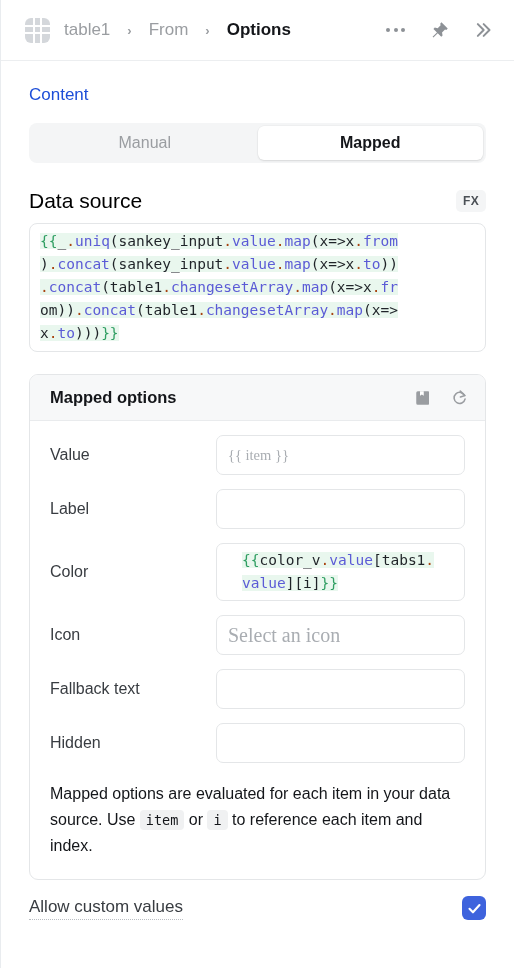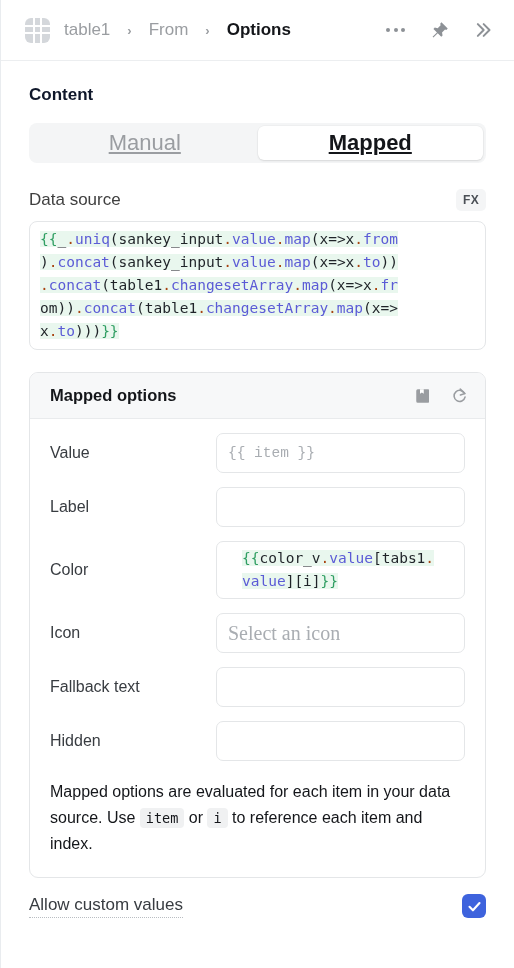--- a/index.html
+++ b/index.html
@@ -92,60 +92,59 @@
   .body {
     flex: 1;
     overflow: hidden;
     padding: 0 28px;
     display: flex;
     flex-direction: column;
   }
 
   .section-title {
     font-size: 17px;
-    font-weight: bold;
-    color: #0f172a;
+    font-weight: normal;
+    color: #1d4ed8;
     margin-top: 24px;
   }
 
   
   .segmented {
     margin-top: 18px;
     height: 40px;
     background: #f4f5f6;
     border-radius: 8px;
     display: flex;
     padding: 3px;
   }
   .seg {
     flex: 1;
     display: flex;
     align-items: center;
     justify-content: center;
-    font-size: 22px;
+    font-size: 16px;
     border-radius: 6px;
     color: #9a9da1;
     cursor: pointer;
     user-select: none;
-    text-decoration: underline;
   }
   .seg.active {
     background: #ffffff;
     color: #14161a;
     font-weight: bold;
     box-shadow: 0 1px 2px rgba(0,0,0,.10), 0 0 0 .5px rgba(0,0,0,.04);
   }
 
   
   .ds-row {
     margin-top: 26px;
     display: flex;
     align-items: center;
   }
-  .ds-label { font-size: 17px; color: #404040; }
+  .ds-label { font-size: 21px; color: #000000; }
   .fx-btn {
     margin-left: auto;
     background: #f4f5f6;
     color: #4b5056;
     font-size: 12px;
     font-weight: bold;
     letter-spacing: .3px;
     border-radius: 5px;
     padding: 4px 7px;
     cursor: pointer;
@@ -224,21 +223,21 @@
     min-height: 40px;
     border: 1px solid #e4e6e8;
     border-radius: 7px;
     background: #ffffff;
     display: flex;
     align-items: center;
     padding: 6px 11px;
     cursor: text;
   }
   .field-ph {
-    font-family: Liberation Mono, monospace;
+    font-family: Liberation Serif, serif;
     font-size: 14.5px;
     color: #a9adb2;
     white-space: pre;
   }
   .field-ph.sans {
     font-family: Liberation Serif, serif;
     font-size: 20px;
     color: #a9adb2;
   }
   .field.code { display: block; padding: 5px 9px; }

